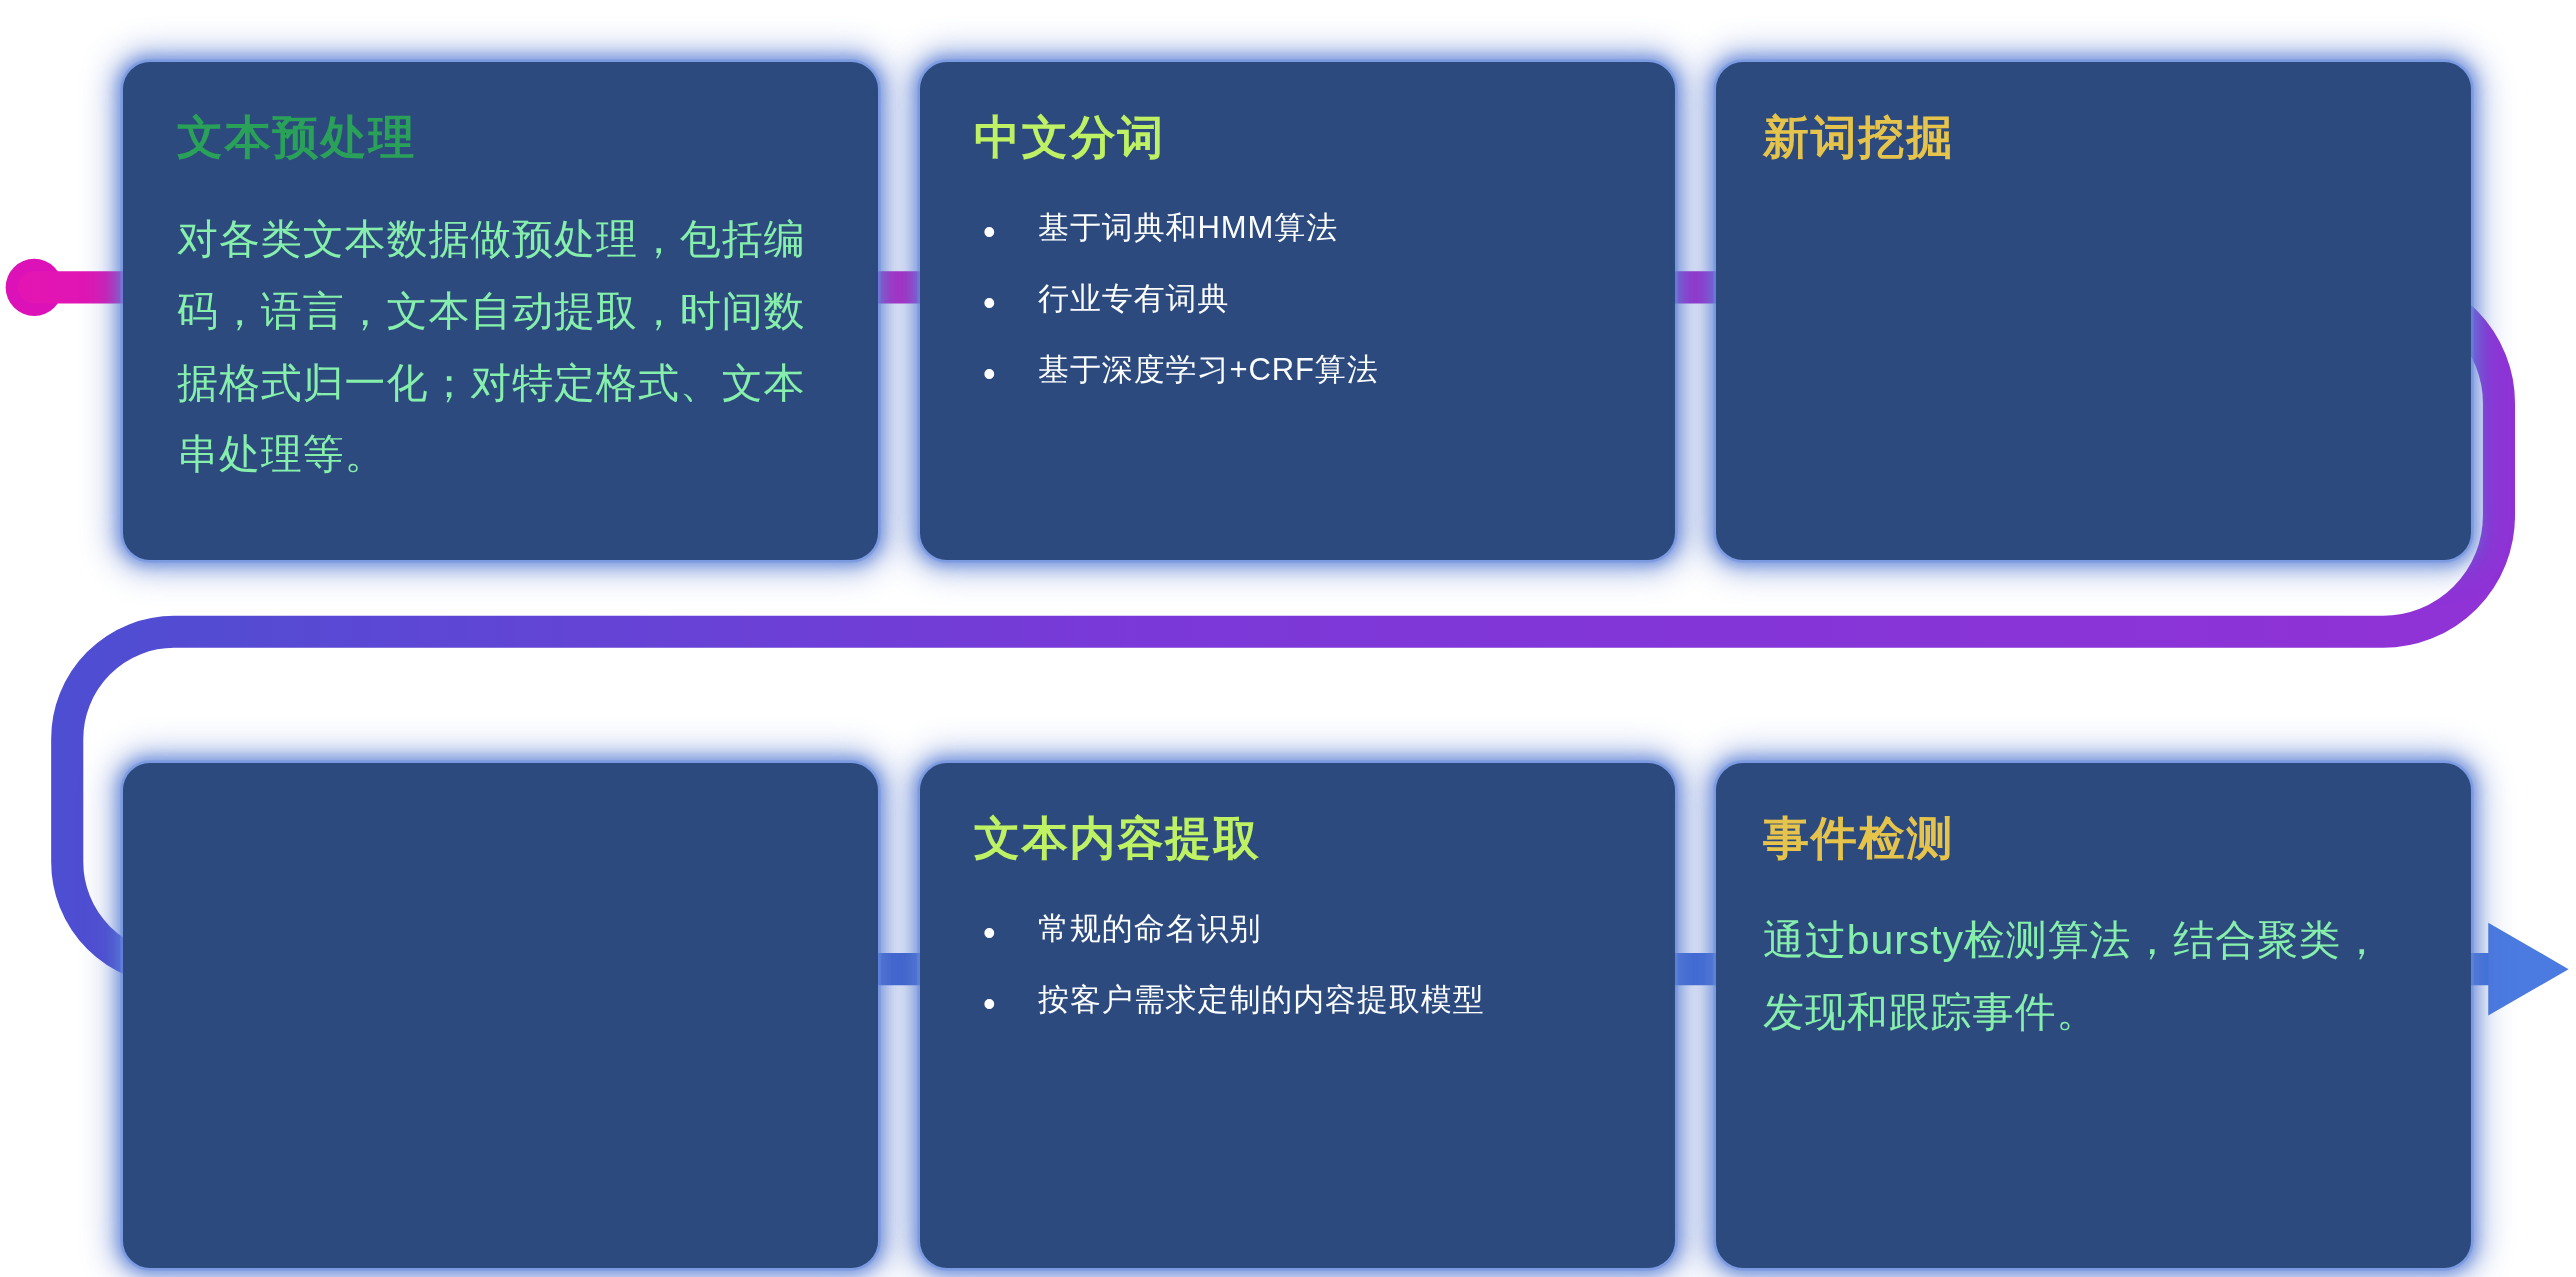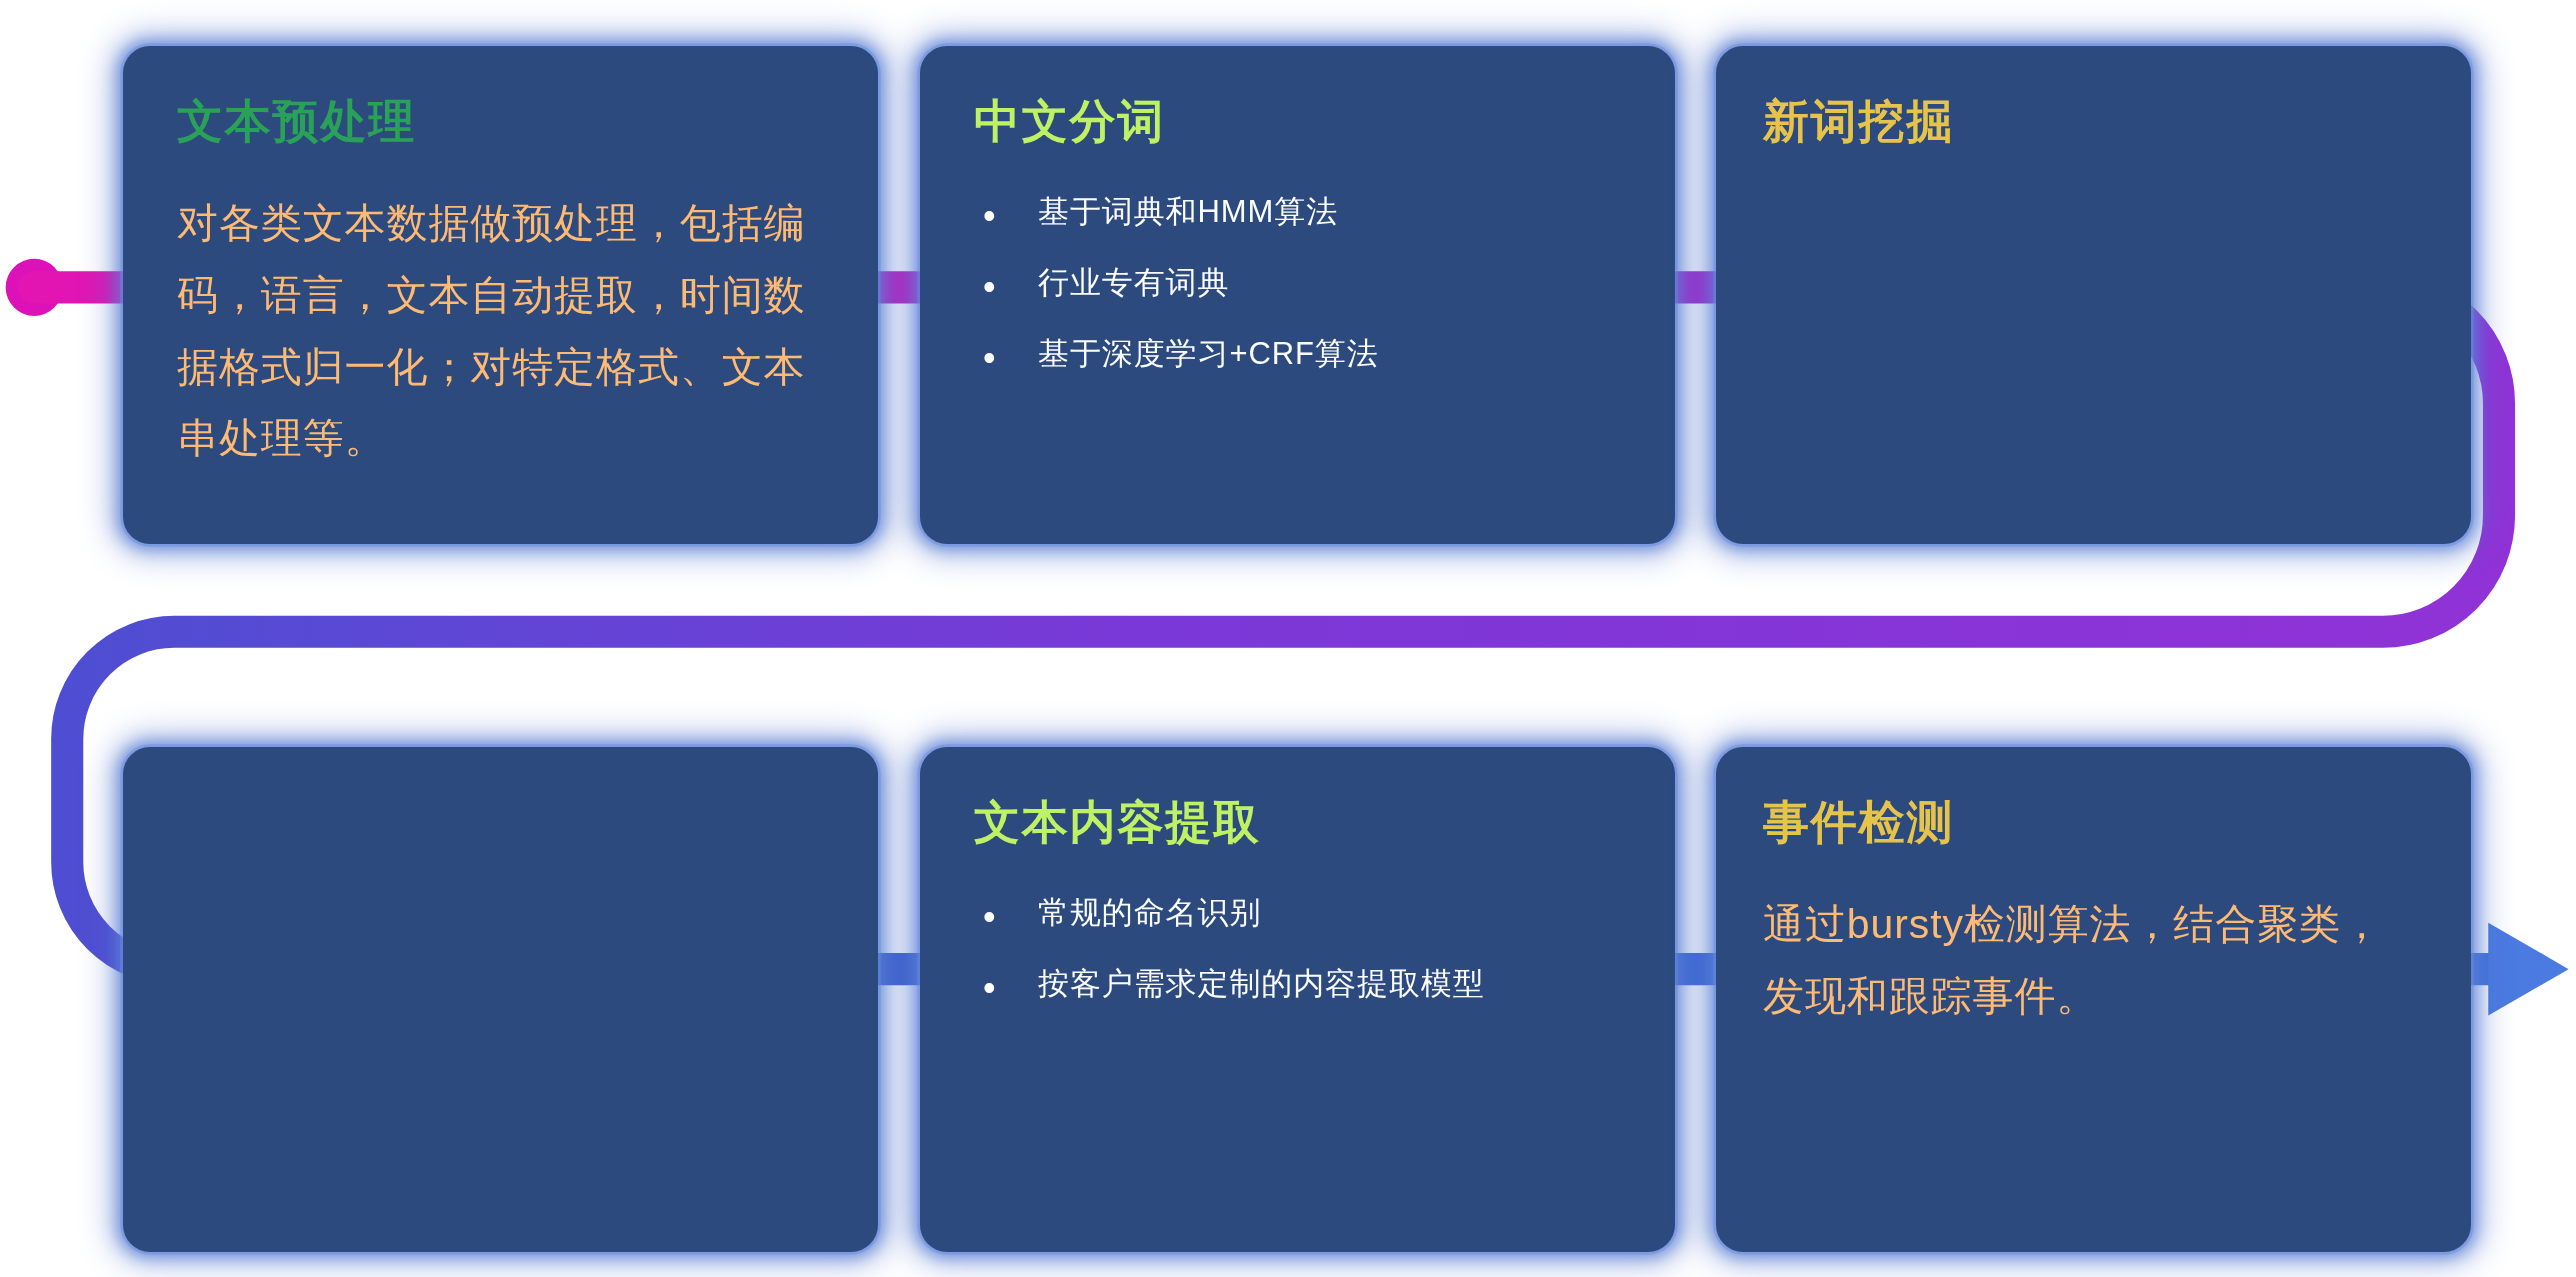--- a/index.html
+++ b/index.html
@@ -28,20 +28,21 @@
     width: 755px;
     box-sizing: border-box;
     background: #2c4a7d;
     border-radius: 27px;
     padding: 48px 54px 36px 54px;
     box-shadow:
       0 0 0 2.7px rgba(104, 142, 224, 0.45),
       0 0 14.3px 5.4px rgba(92, 130, 215, 0.70),
       0 0 30px 12.5px rgba(79, 116, 203, 0.45);
     z-index: 1;
+    margin-top: 16px;
   }
   .row-1 { top: 46px;  min-height: 498px; }
   .row-2 { top: 747px; min-height: 505px; }
   .col-1 { left: 123px; }
   .col-2 { left: 920px; }
   .col-3 { left: 1716px; padding-left: 47px; }
 
   .card-title {
     margin: 0 0 39px 0;
     font-size: 46px;
@@ -50,21 +51,21 @@
     line-height: 1.2;
   }
   .title-green-dark  { color: #2aa158; }
   .title-green-light { color: #bef264; }
   .title-yellow      { color: #e6c44c; }
 
   .card-body {
     margin: 0;
     font-size: 41px;
     line-height: 1.75;
-    color: #fdba74;
+    color: #86efac;
     letter-spacing: 0.9px;
   }
   ul.bullet-list {
     list-style: none;
     margin: 0;
     padding: 0;
   }
   ul.bullet-list li {
     position: relative;
     font-size: 31px;

